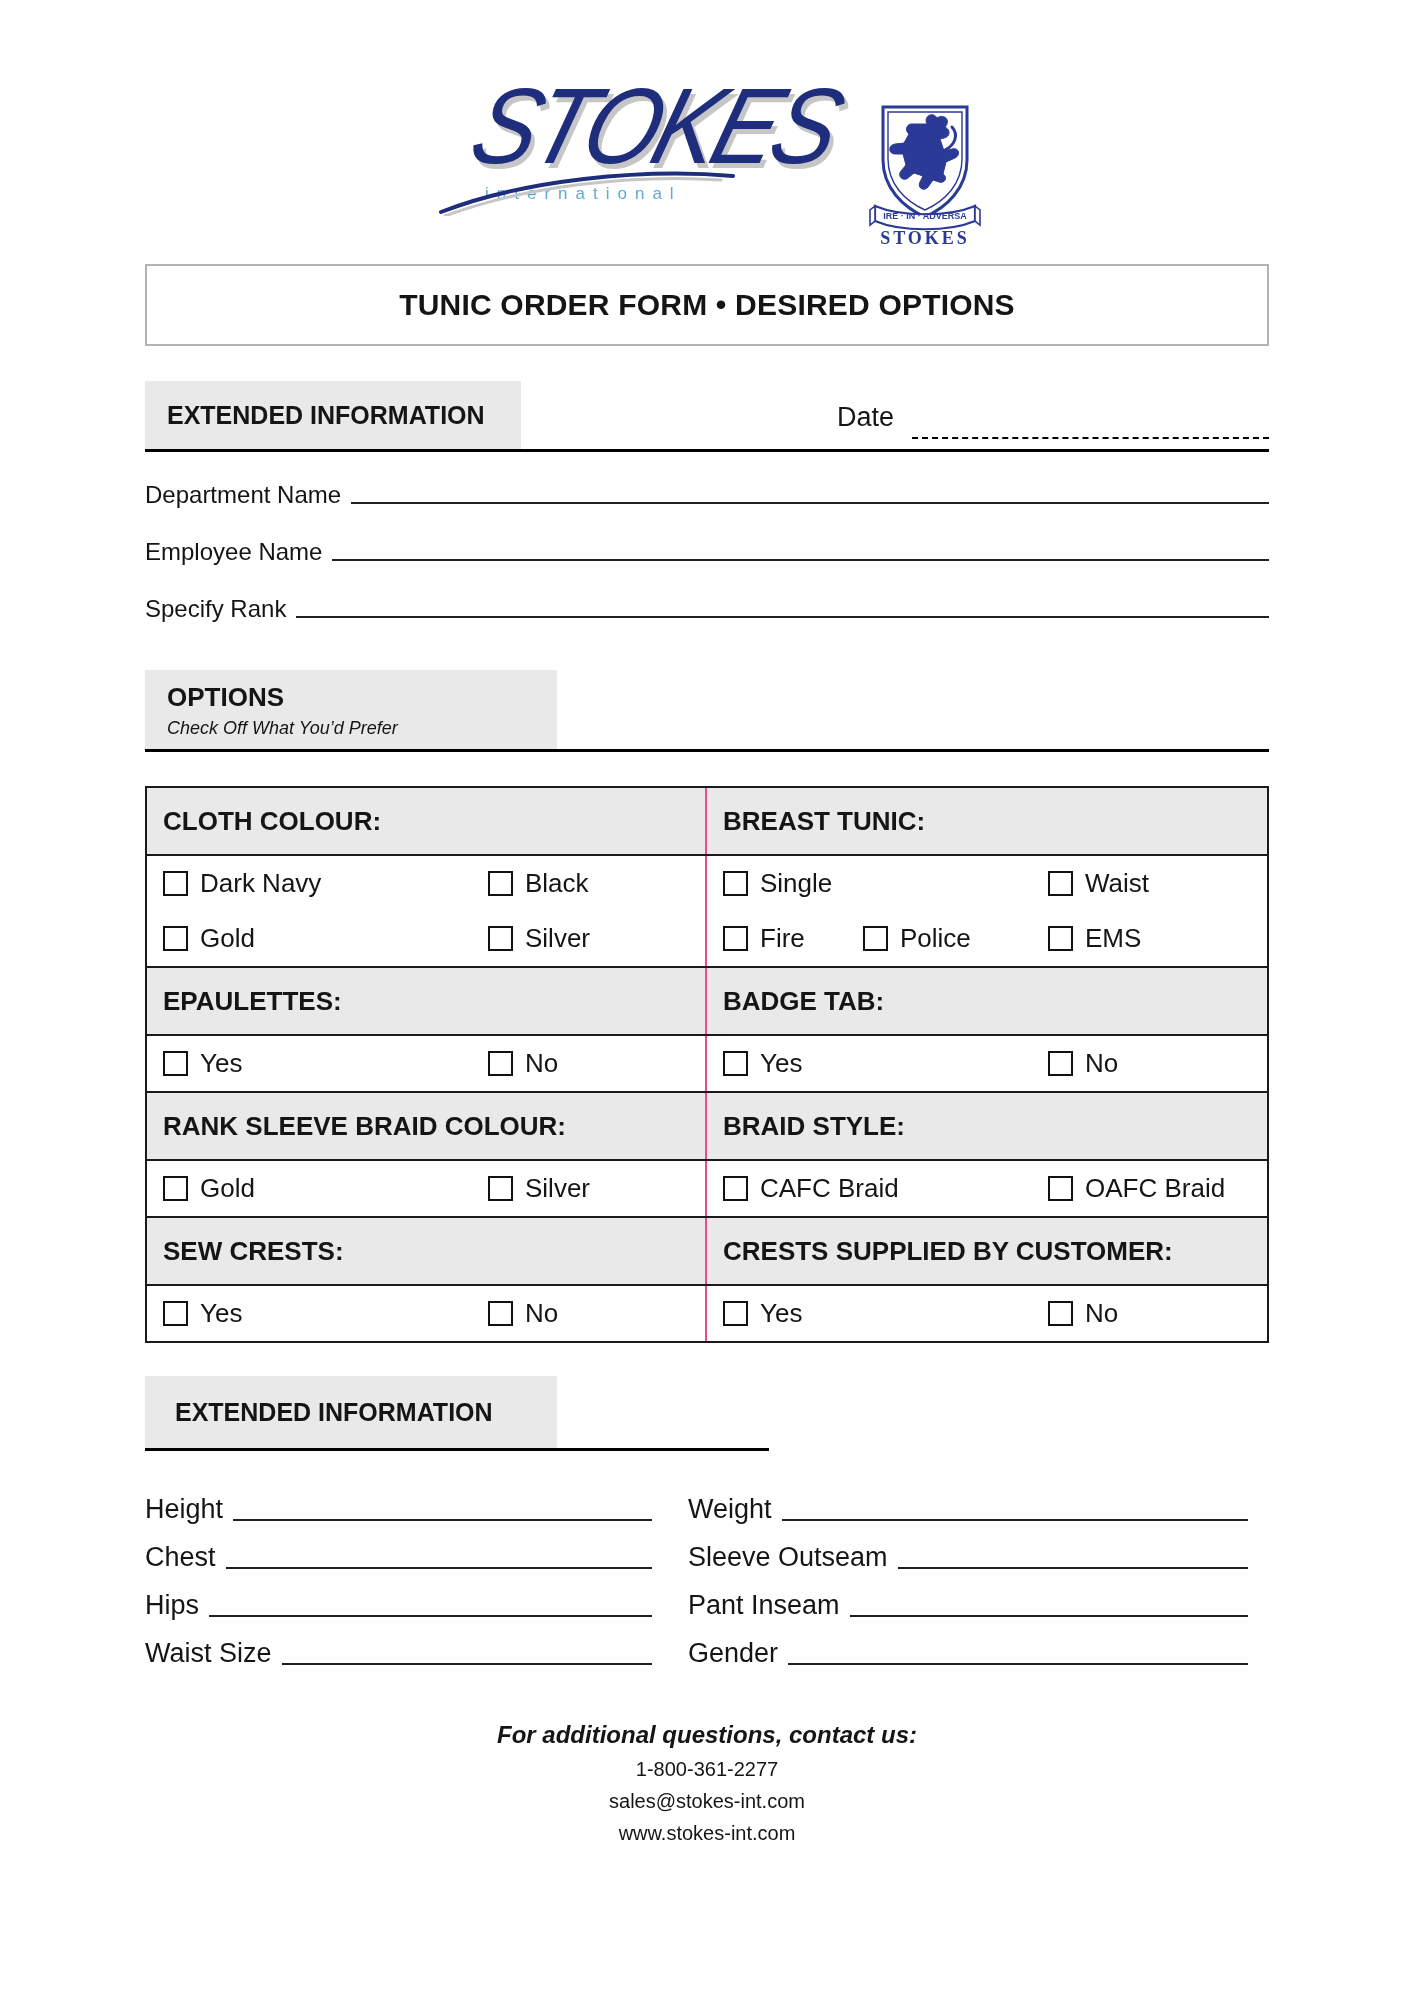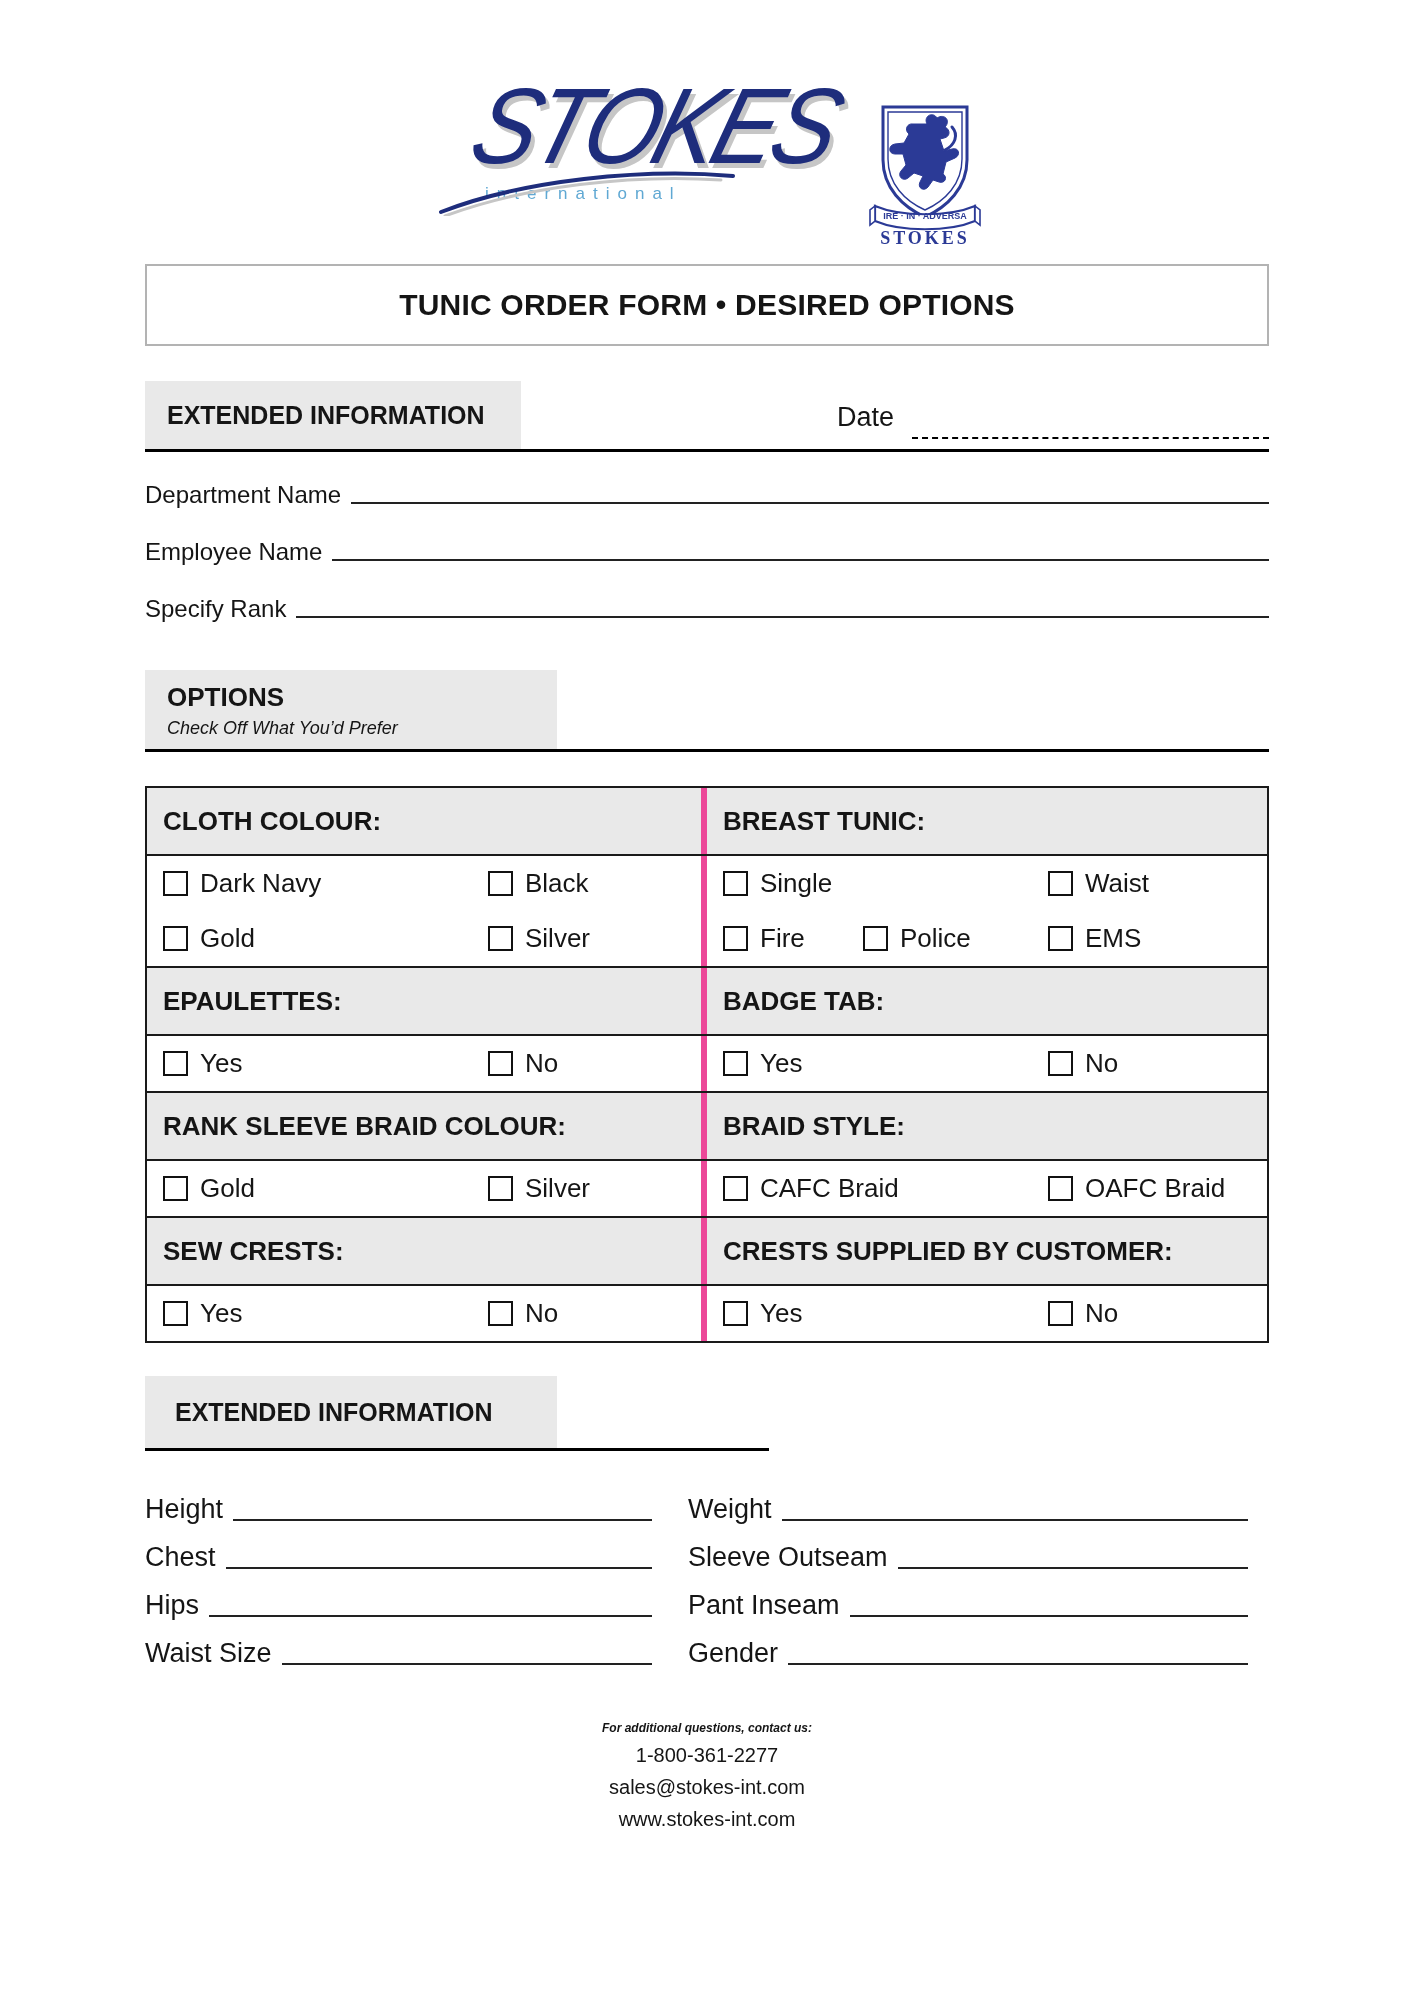--- a/index.html
+++ b/index.html
@@ -44,40 +44,40 @@
   .opt-head { margin-top:47px; }
   .opt-label { width:412px; padding:12px 0 10px 22px; }
   .opt-label .h { font-weight:bold; font-size:26px; }
   .opt-label .s { font-style:italic; font-size:18px; margin-top:5px; }
 
   .opt-table { margin-top:34px; border:2px solid #1a1a1a; }
   .t-row { display:grid; grid-template-columns:1fr 1fr; }
   .t-row.head { background:#e9e9e9; border-bottom:2px solid #1a1a1a; }
   .t-row.head.not-first { border-top:2px solid #1a1a1a; }
   .t-cell { padding-left:16px; }
-  .t-cell.left { border-right:6px solid #ec4899; }
+  .t-cell.left { border-right:2px solid #ec4899; }
   .head .t-cell { font-weight:bold; font-size:26px; padding-top:18px; padding-bottom:17px; }
   .optrow .t-cell { height:55px; display:flex; align-items:center; }
   .opt { display:flex; align-items:center; font-size:26px; }
   .opt.w1 { width:325px; }
   .opt.n1 { width:140px; }
   .opt.n2 { width:185px; }
   .cb { width:25px; height:25px; border:2px solid #111; background:#fff; margin-right:12px; flex:0 0 auto; cursor:pointer; }
 
   
   .ext-label { margin-top:33px; width:412px; height:72px; display:flex; align-items:center;
                padding-left:30px; font-weight:bold; font-size:25px; }
   .rule.half { width:624px; }
   .ext-grid { margin-top:26px; display:grid; grid-template-columns:507px 560px; column-gap:36px; }
   .ext-field { display:flex; align-items:flex-end; height:48px; font-size:27px; }
   .ext-field .fill-line { margin-bottom:4px; }
 
   
   .footer { margin-top:52px; text-align:center; }
-  .f-head { font-weight:bold; font-style:italic; font-size:12px; }
+  .f-head { font-weight:bold; font-style:italic; font-size:24px; }
   .f-line { font-size:20px; margin-top:9px; }
 </style>
 </head>
 <body>
 
 <div class="page">
 
   <div class="logo-row">
     <div class="brand-wrap">
       <span class="brand-script">STOKES</span>

